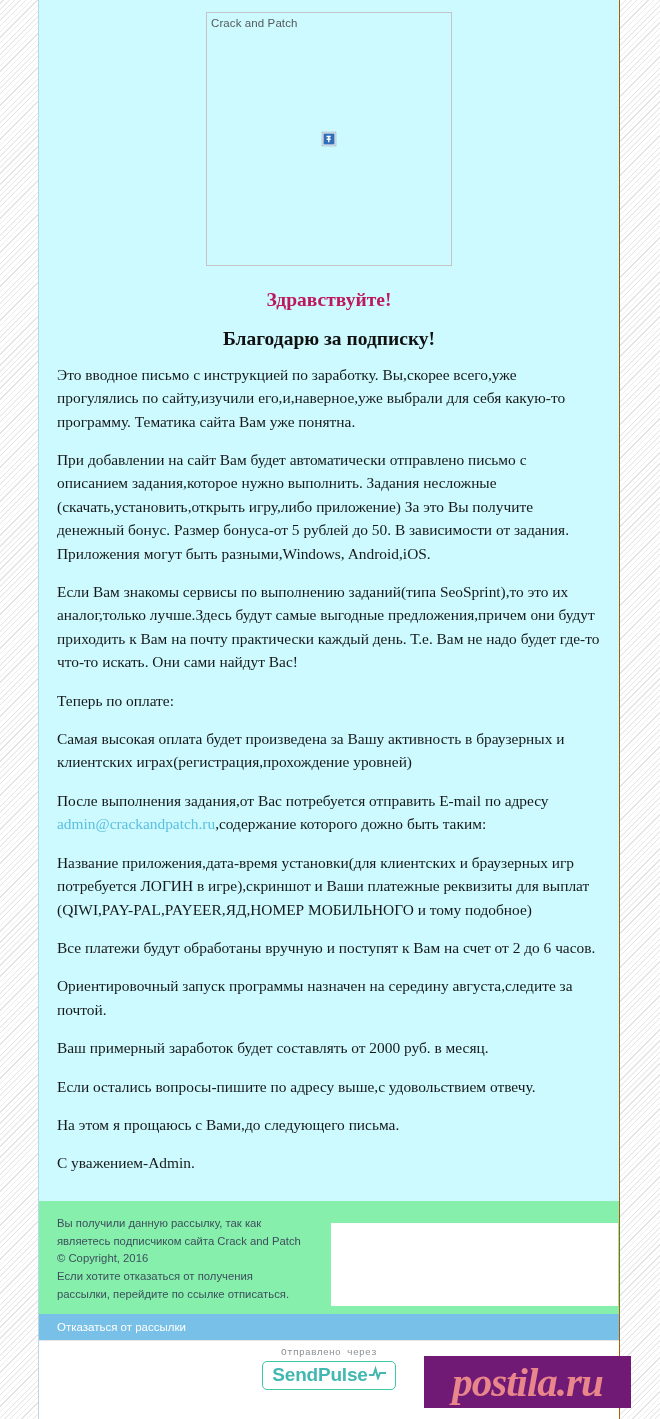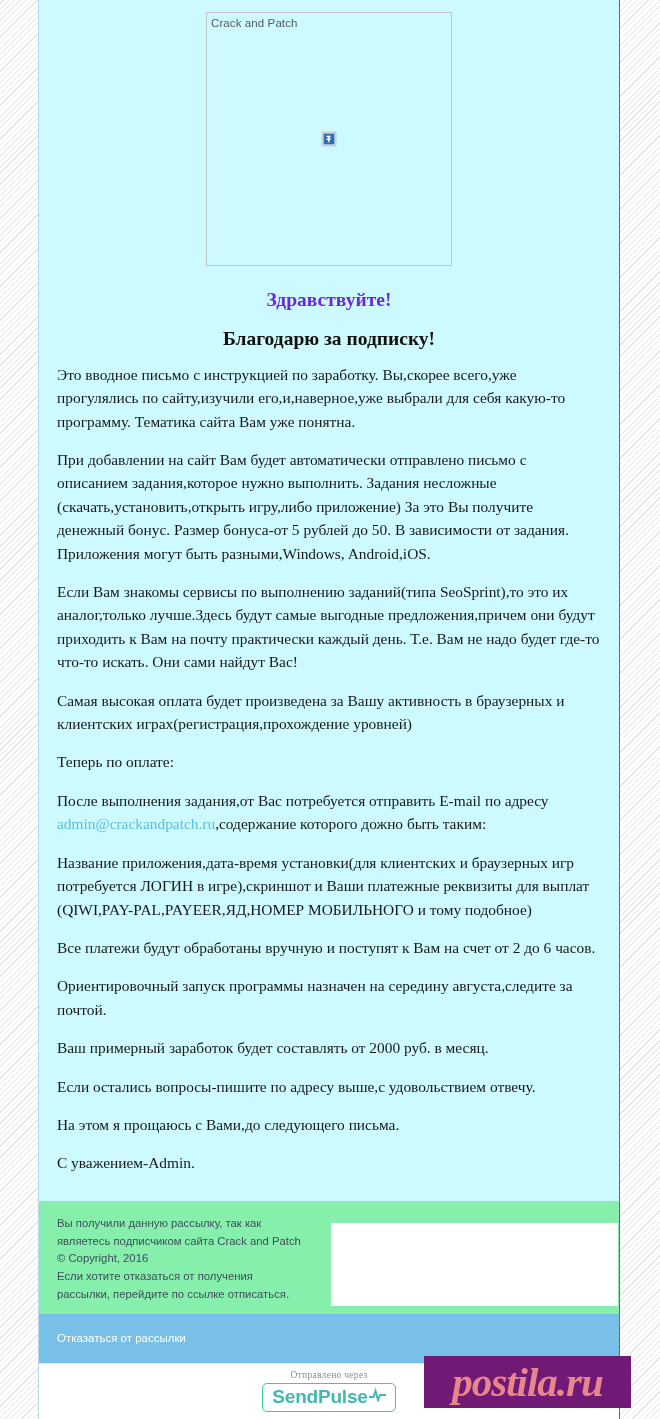--- a/index.html
+++ b/index.html
@@ -74,21 +74,21 @@
     height: 15px;
   }
 
   .headings {
     text-align: center;
     padding: 18px 22px 0 22px;
   }
   .h-greeting {
     font-size: 19.5px;
     font-weight: bold;
-    color: #6d28d9;
+    color: #be185d;
     margin: 0 0 16px 0;
     line-height: 1.2;
   }
   .h-thanks {
     font-size: 19.5px;
     font-weight: bold;
     color: #111111;
     margin: 0 0 12px 0;
     line-height: 1.2;
   }
@@ -133,21 +133,21 @@
     position: absolute;
     left: 292px;
     top: 22px;
     width: 287px;
     height: 83px;
     background: #ffffff;
   }
 
   .unsub-bar {
     background: #79c0e8;
-    height: 49px;
+    height: 26px;
     padding: 0 0 0 18px;
     display: flex;
     align-items: center;
   }
   .unsub-link {
     font-family: "Liberation Sans", sans-serif;
     font-size: 11.5px;
     color: #ffffff;
     text-decoration: none;
   }
@@ -159,21 +159,21 @@
     border-top: 1px solid #e6e6e6;
   }
   .sp-inner {
     position: absolute;
     left: 0;
     right: 0;
     top: 6px;
     text-align: center;
   }
   .sp-caption {
-    font-family: Liberation Serif, serif;
+    font-family: Liberation Mono, monospace;
     font-size: 9.5px;
     color: #8a8f93;
     letter-spacing: .3px;
     margin-bottom: 3px;
   }
   .sp-badge {
     display: inline-block;
     border: 1.5px solid #3cc8a5;
     border-radius: 5px;
     padding: 2px 9px 3px 9px;
@@ -238,22 +238,22 @@
 
     <div class="headings">
       <div class="h-greeting">Здравствуйте!</div>
       <div class="h-thanks">Благодарю за подписку!</div>
     </div>
 
     <div class="body-copy">
       <p>Это вводное письмо с инструкцией по заработку. Вы,скорее всего,уже прогулялись по сайту,изучили его,и,наверное,уже выбрали для себя какую-то программу. Тематика сайта Вам уже понятна.</p>
       <p>При добавлении на сайт Вам будет автоматически отправлено письмо с описанием задания,которое нужно выполнить. Задания несложные (скачать,установить,открыть игру,либо приложение) За это Вы получите денежный бонус. Размер бонуса-от 5 рублей до 50. В зависимости от задания. Приложения могут быть разными,Windows, Android,iOS.</p>
       <p>Если Вам знакомы сервисы по выполнению заданий(типа SeoSprint),то это их аналог,только лучше.Здесь будут самые выгодные предложения,причем они будут приходить к Вам на почту практически каждый день. Т.е. Вам не надо будет где-то что-то искать. Они сами найдут Вас!</p>
+      <p>Теперь по оплате:</p>
       <p>Самая высокая оплата будет произведена за Вашу активность в браузерных и клиентских играх(регистрация,прохождение уровней)</p>
-      <p>Теперь по оплате:</p>
       <p><span>После выполнения задания,от Вас потребуется отправить E-mail по адресу </span><a class="mail-link" href="#">admin@crackandpatch.ru</a><span>,содержание которого дожно быть таким:</span></p>
       <p>Название приложения,дата-время установки(для клиентских и браузерных игр потребуется ЛОГИН в игре),скриншот и Ваши платежные реквизиты для выплат (QIWI,PAY-PAL,PAYEER,ЯД,НОМЕР МОБИЛЬНОГО и тому подобное)</p>
       <p>Все платежи будут обработаны вручную и поступят к Вам на счет от 2 до 6 часов.</p>
       <p>Ориентировочный запуск программы назначен на середину августа,следите за почтой.</p>
       <p>Ваш примерный заработок будет составлять от 2000 руб. в месяц.</p>
       <p>Если остались вопросы-пишите по адресу выше,с удовольствием отвечу.</p>
       <p>На этом я прощаюсь с Вами,до следующего письма.</p>
       <p>С уважением-Admin.</p>
     </div>
 

